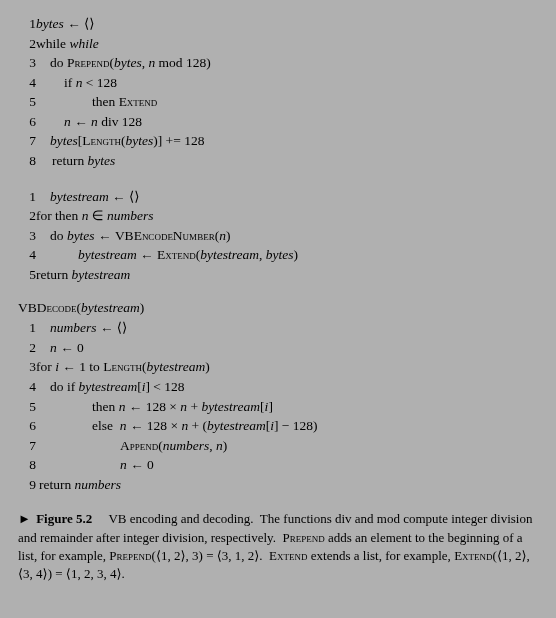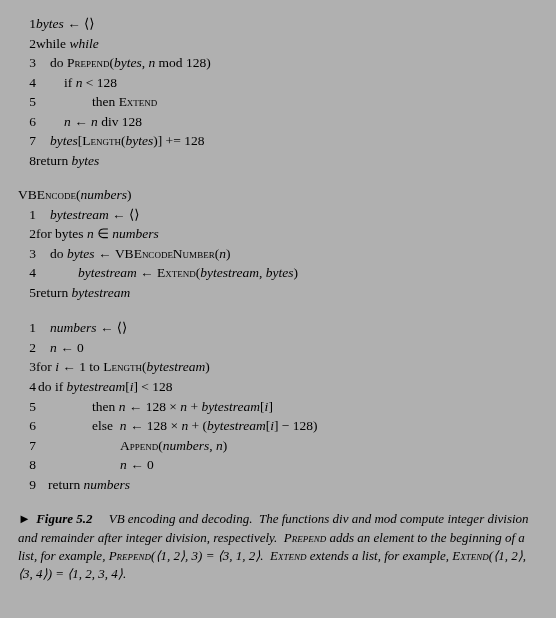--- a/index.html
+++ b/index.html
@@ -45,21 +45,20 @@
     td.code-content {
       font-size: 13.5px;
     }
     .kw-bold { font-weight: normal; }
     .kw-sc { font-variant: small-caps; }
     .it { font-style: italic; }
     .caption-block {
       margin-top: 10px;
       font-size: 13px;
       line-height: 1.4;
-      font-style: italic;
     }
     .caption-block .fig-label {
       font-weight: bold;
     }
     .caption-block .sc { font-variant: small-caps; }
     .triangle { font-size: 13px; margin-right: 2px; }
   </style>
 </head>
 <body>
 
@@ -91,94 +90,94 @@
       <tr>
         <td class="line-num">6</td>
         <td class="code-content"><span style="padding-left:28px"><span class="it">n</span> ← <span class="it">n</span> div 128</span></td>
       </tr>
       <tr>
         <td class="line-num">7</td>
         <td class="code-content"><span style="padding-left:14px"><span class="it">bytes</span>[<span class="kw-sc">Length</span>(<span class="it">bytes</span>)] += 128</span></td>
       </tr>
       <tr>
         <td class="line-num">8</td>
-        <td class="code-content"><span style="padding-left:0px"><span class="kw-bold">return</span> <span class="it">bytes</span></span></td>
+        <td class="code-content"><span style="padding-left:16px"><span class="kw-bold">return</span> <span class="it">bytes</span></span></td>
       </tr>
     </tbody>
       </table>
   </div>
 
   <div class="algorithm-block">
-    <div class="algo-title">
-      <span class="fname">VBEncode</span>(<span class="it">numbers</span>)
-    </div>
     <table class="code-table">
       <tbody>
           <tr>
         <td class="line-num">1</td>
         <td class="code-content"><span style="padding-left:14px"><span class="it">bytestream</span> ← ⟨⟩</span></td>
       </tr>
       <tr>
         <td class="line-num">2</td>
-        <td class="code-content"><span style="padding-left:0px"><span class="kw-bold">for bytes</span> <span class="it">n</span> ∈ <span class="it">numbers</span></span></td>
+        <td class="code-content"><span style="padding-left:0px"><span class="kw-bold">for then</span> <span class="it">n</span> ∈ <span class="it">numbers</span></span></td>
       </tr>
       <tr>
         <td class="line-num">3</td>
         <td class="code-content"><span style="padding-left:14px"><span class="kw-bold">do</span> <span class="it">bytes</span> ← <span class="kw-sc">VBEncodeNumber</span>(<span class="it">n</span>)</span></td>
       </tr>
       <tr>
         <td class="line-num">4</td>
         <td class="code-content"><span style="padding-left:42px"><span class="it">bytestream</span> ← <span class="kw-sc">Extend</span>(<span class="it">bytestream</span>, <span class="it">bytes</span>)</span></td>
       </tr>
       <tr>
         <td class="line-num">5</td>
         <td class="code-content"><span style="padding-left:0px"><span class="kw-bold">return</span> <span class="it">bytestream</span></span></td>
       </tr>
     </tbody>
       </table>
   </div>
 
   <div class="algorithm-block">
+    <div class="algo-title">
+      <span class="fname">VBDecode</span>(<span class="it">bytestream</span>)
+    </div>
     <table class="code-table">
       <tbody>
           <tr>
         <td class="line-num">1</td>
         <td class="code-content"><span style="padding-left:14px"><span class="it">numbers</span> ← ⟨⟩</span></td>
       </tr>
       <tr>
         <td class="line-num">2</td>
         <td class="code-content"><span style="padding-left:14px"><span class="it">n</span> ← 0</span></td>
       </tr>
       <tr>
         <td class="line-num">3</td>
         <td class="code-content"><span style="padding-left:0px"><span class="kw-bold">for</span> <span class="it">i</span> ← 1 <span class="kw-bold">to</span> <span class="kw-sc">Length</span>(<span class="it">bytestream</span>)</span></td>
       </tr>
       <tr>
         <td class="line-num">4</td>
-        <td class="code-content"><span style="padding-left:2px"><span class="kw-bold">do if</span> <span class="it">bytestream</span>[<span class="it">i</span>] &lt; 128</span></td>
+        <td class="code-content"><span style="padding-left:14px"><span class="kw-bold">do if</span> <span class="it">bytestream</span>[<span class="it">i</span>] &lt; 128</span></td>
       </tr>
       <tr>
         <td class="line-num">5</td>
         <td class="code-content"><span style="padding-left:56px"><span class="kw-bold">then</span> <span class="it">n</span> ← 128 × <span class="it">n</span> + <span class="it">bytestream</span>[<span class="it">i</span>]</span></td>
       </tr>
       <tr>
         <td class="line-num">6</td>
         <td class="code-content"><span style="padding-left:56px"><span class="kw-bold">else</span> &nbsp;<span class="it">n</span> ← 128 × <span class="it">n</span> + (<span class="it">bytestream</span>[<span class="it">i</span>] − 128)</span></td>
       </tr>
       <tr>
         <td class="line-num">7</td>
         <td class="code-content"><span style="padding-left:84px"><span class="kw-sc">Append</span>(<span class="it">numbers</span>, <span class="it">n</span>)</span></td>
       </tr>
       <tr>
         <td class="line-num">8</td>
         <td class="code-content"><span style="padding-left:84px"><span class="it">n</span> ← 0</span></td>
       </tr>
       <tr>
         <td class="line-num">9</td>
-        <td class="code-content"><span style="padding-left:12px"><span class="kw-bold">return</span> <span class="it">numbers</span></span></td>
+        <td class="code-content"><span style="padding-left:3px"><span class="kw-bold">return</span> <span class="it">numbers</span></span></td>
       </tr>
     </tbody>
       </table>
   </div>
 
   <div class="caption-block">
     <span class="triangle">►</span>
     <span class="fig-label">Figure 5.2</span>
     <span>  VB encoding and decoding.&nbsp; The functions div and mod compute integer division and remainder after integer division, respectively.&nbsp; <span class="sc">Prepend</span> adds an element to the beginning of a list, for example, <span class="sc">Prepend</span>(⟨1, 2⟩, 3) = ⟨3, 1, 2⟩.&nbsp; <span class="sc">Extend</span> extends a list, for example, <span class="sc">Extend</span>(⟨1, 2⟩, ⟨3, 4⟩) = ⟨1, 2, 3, 4⟩.</span>
   </div>

